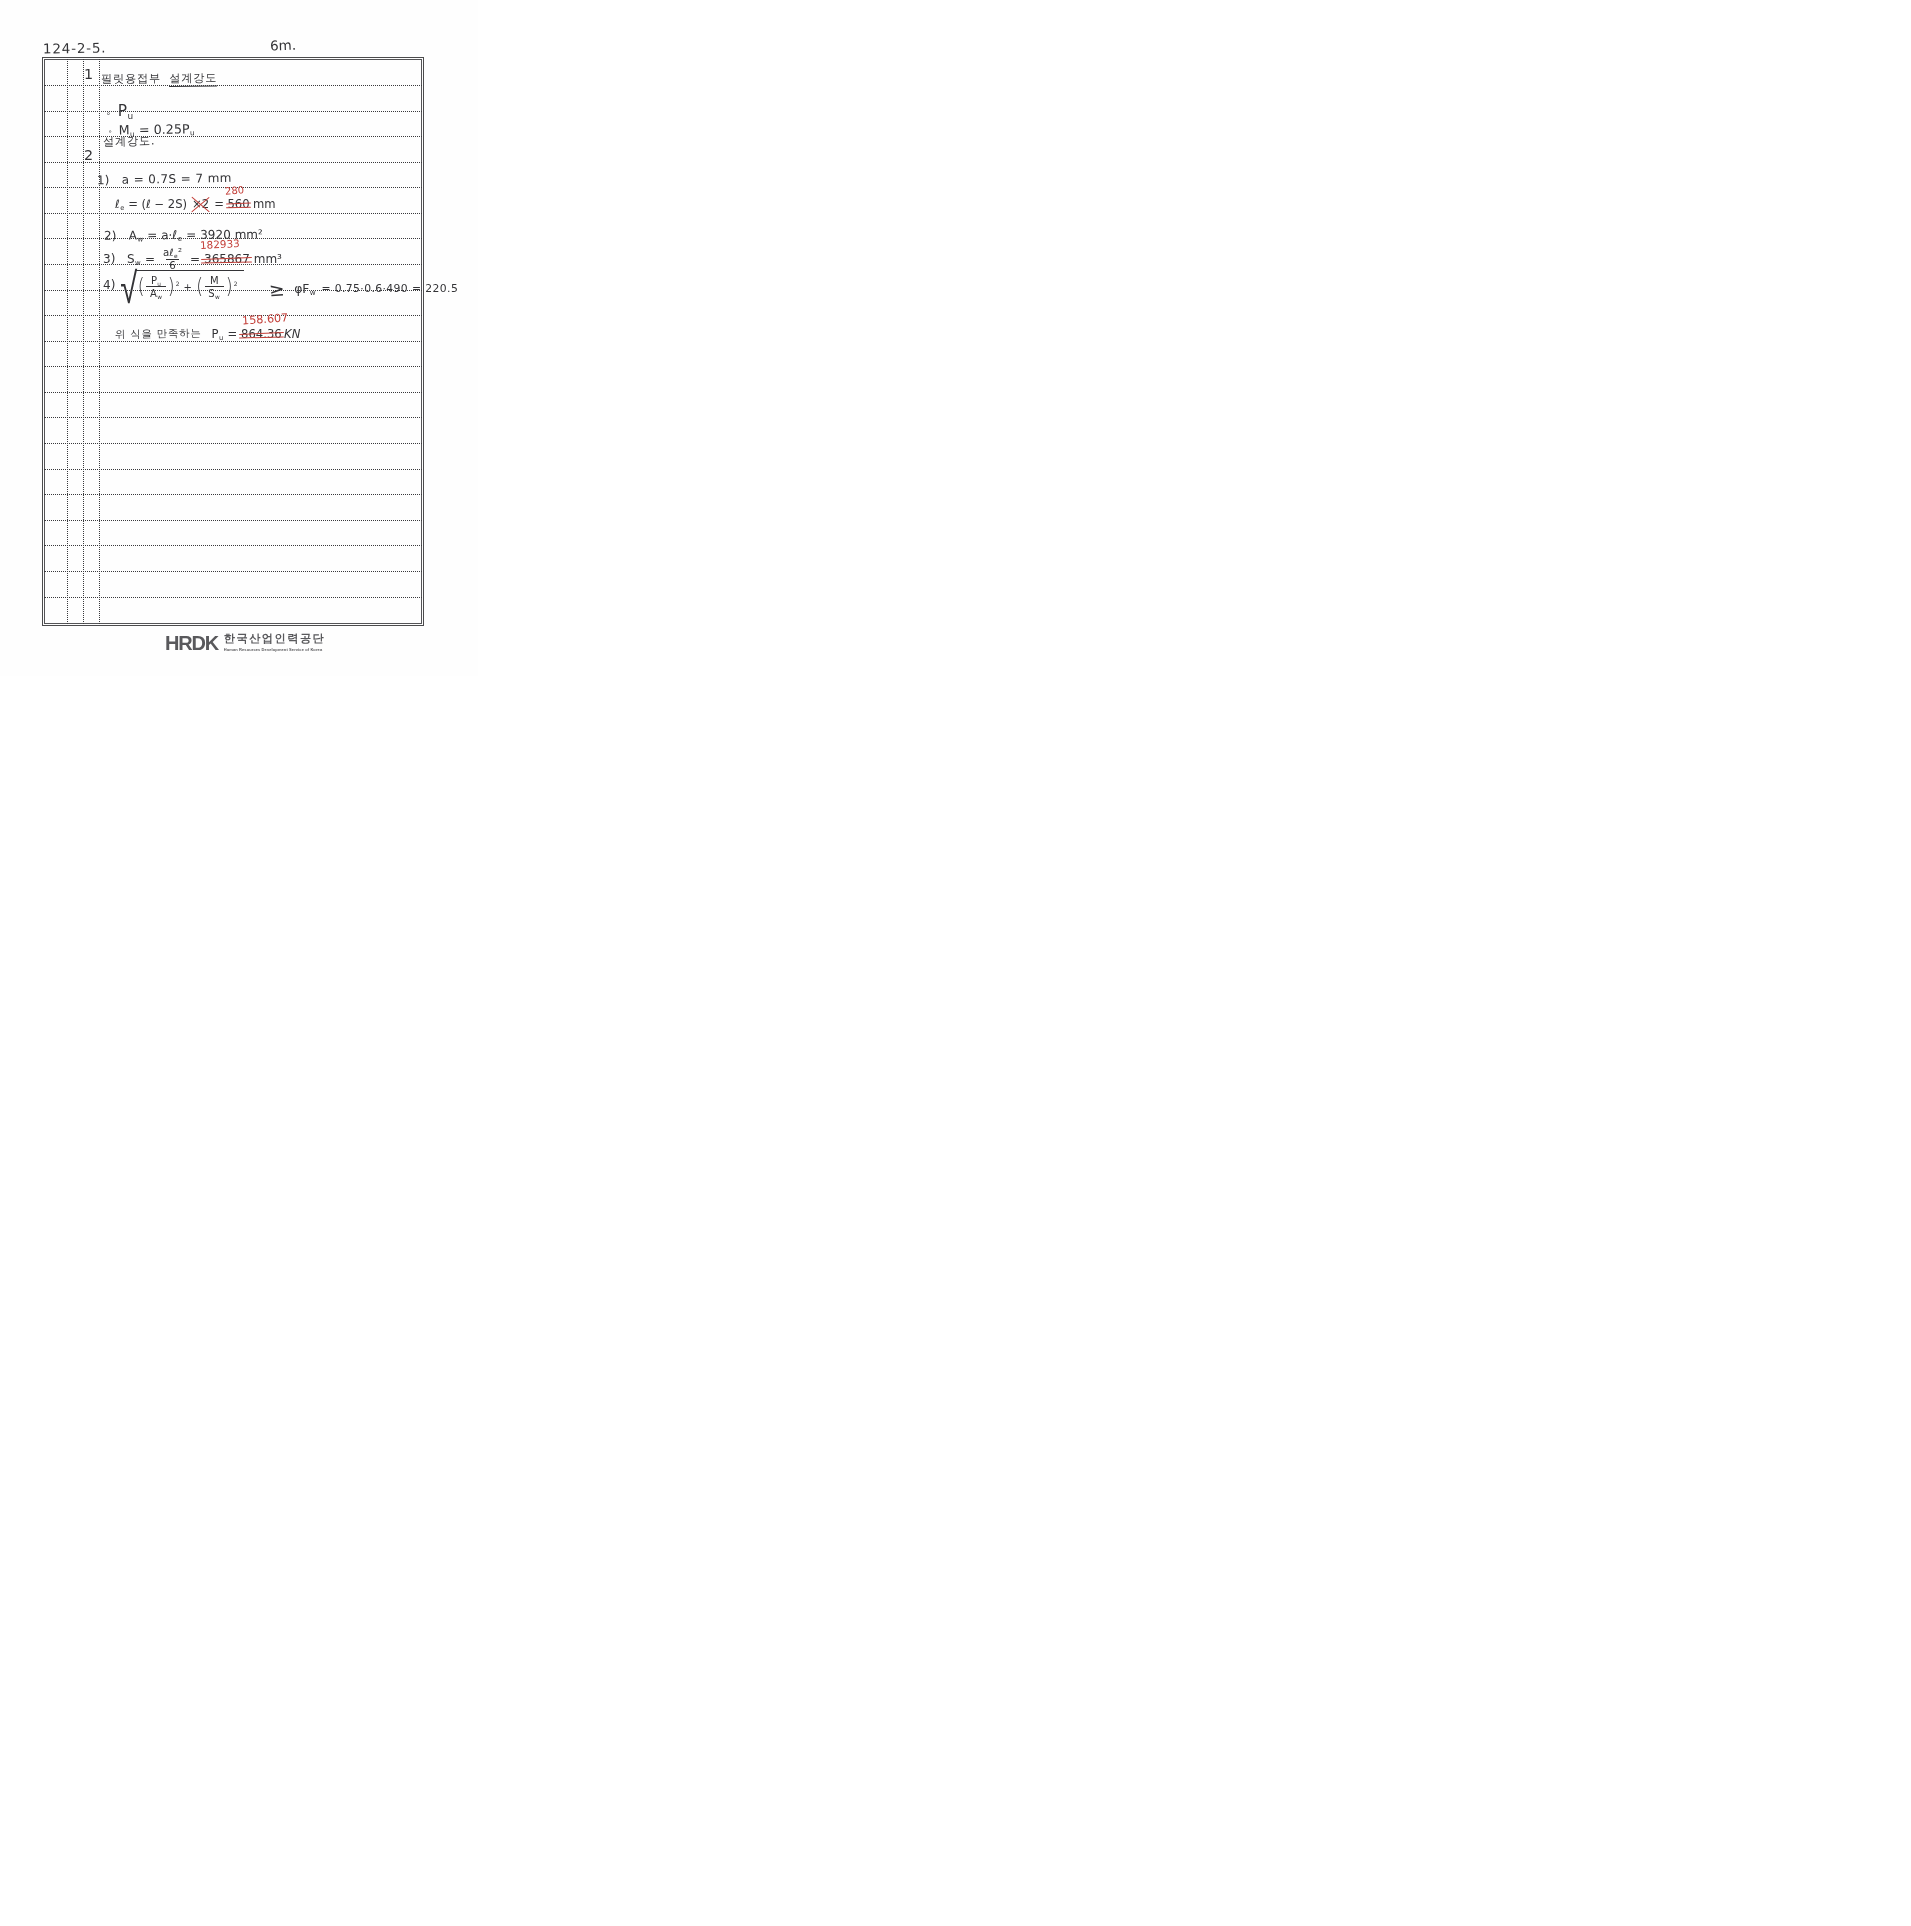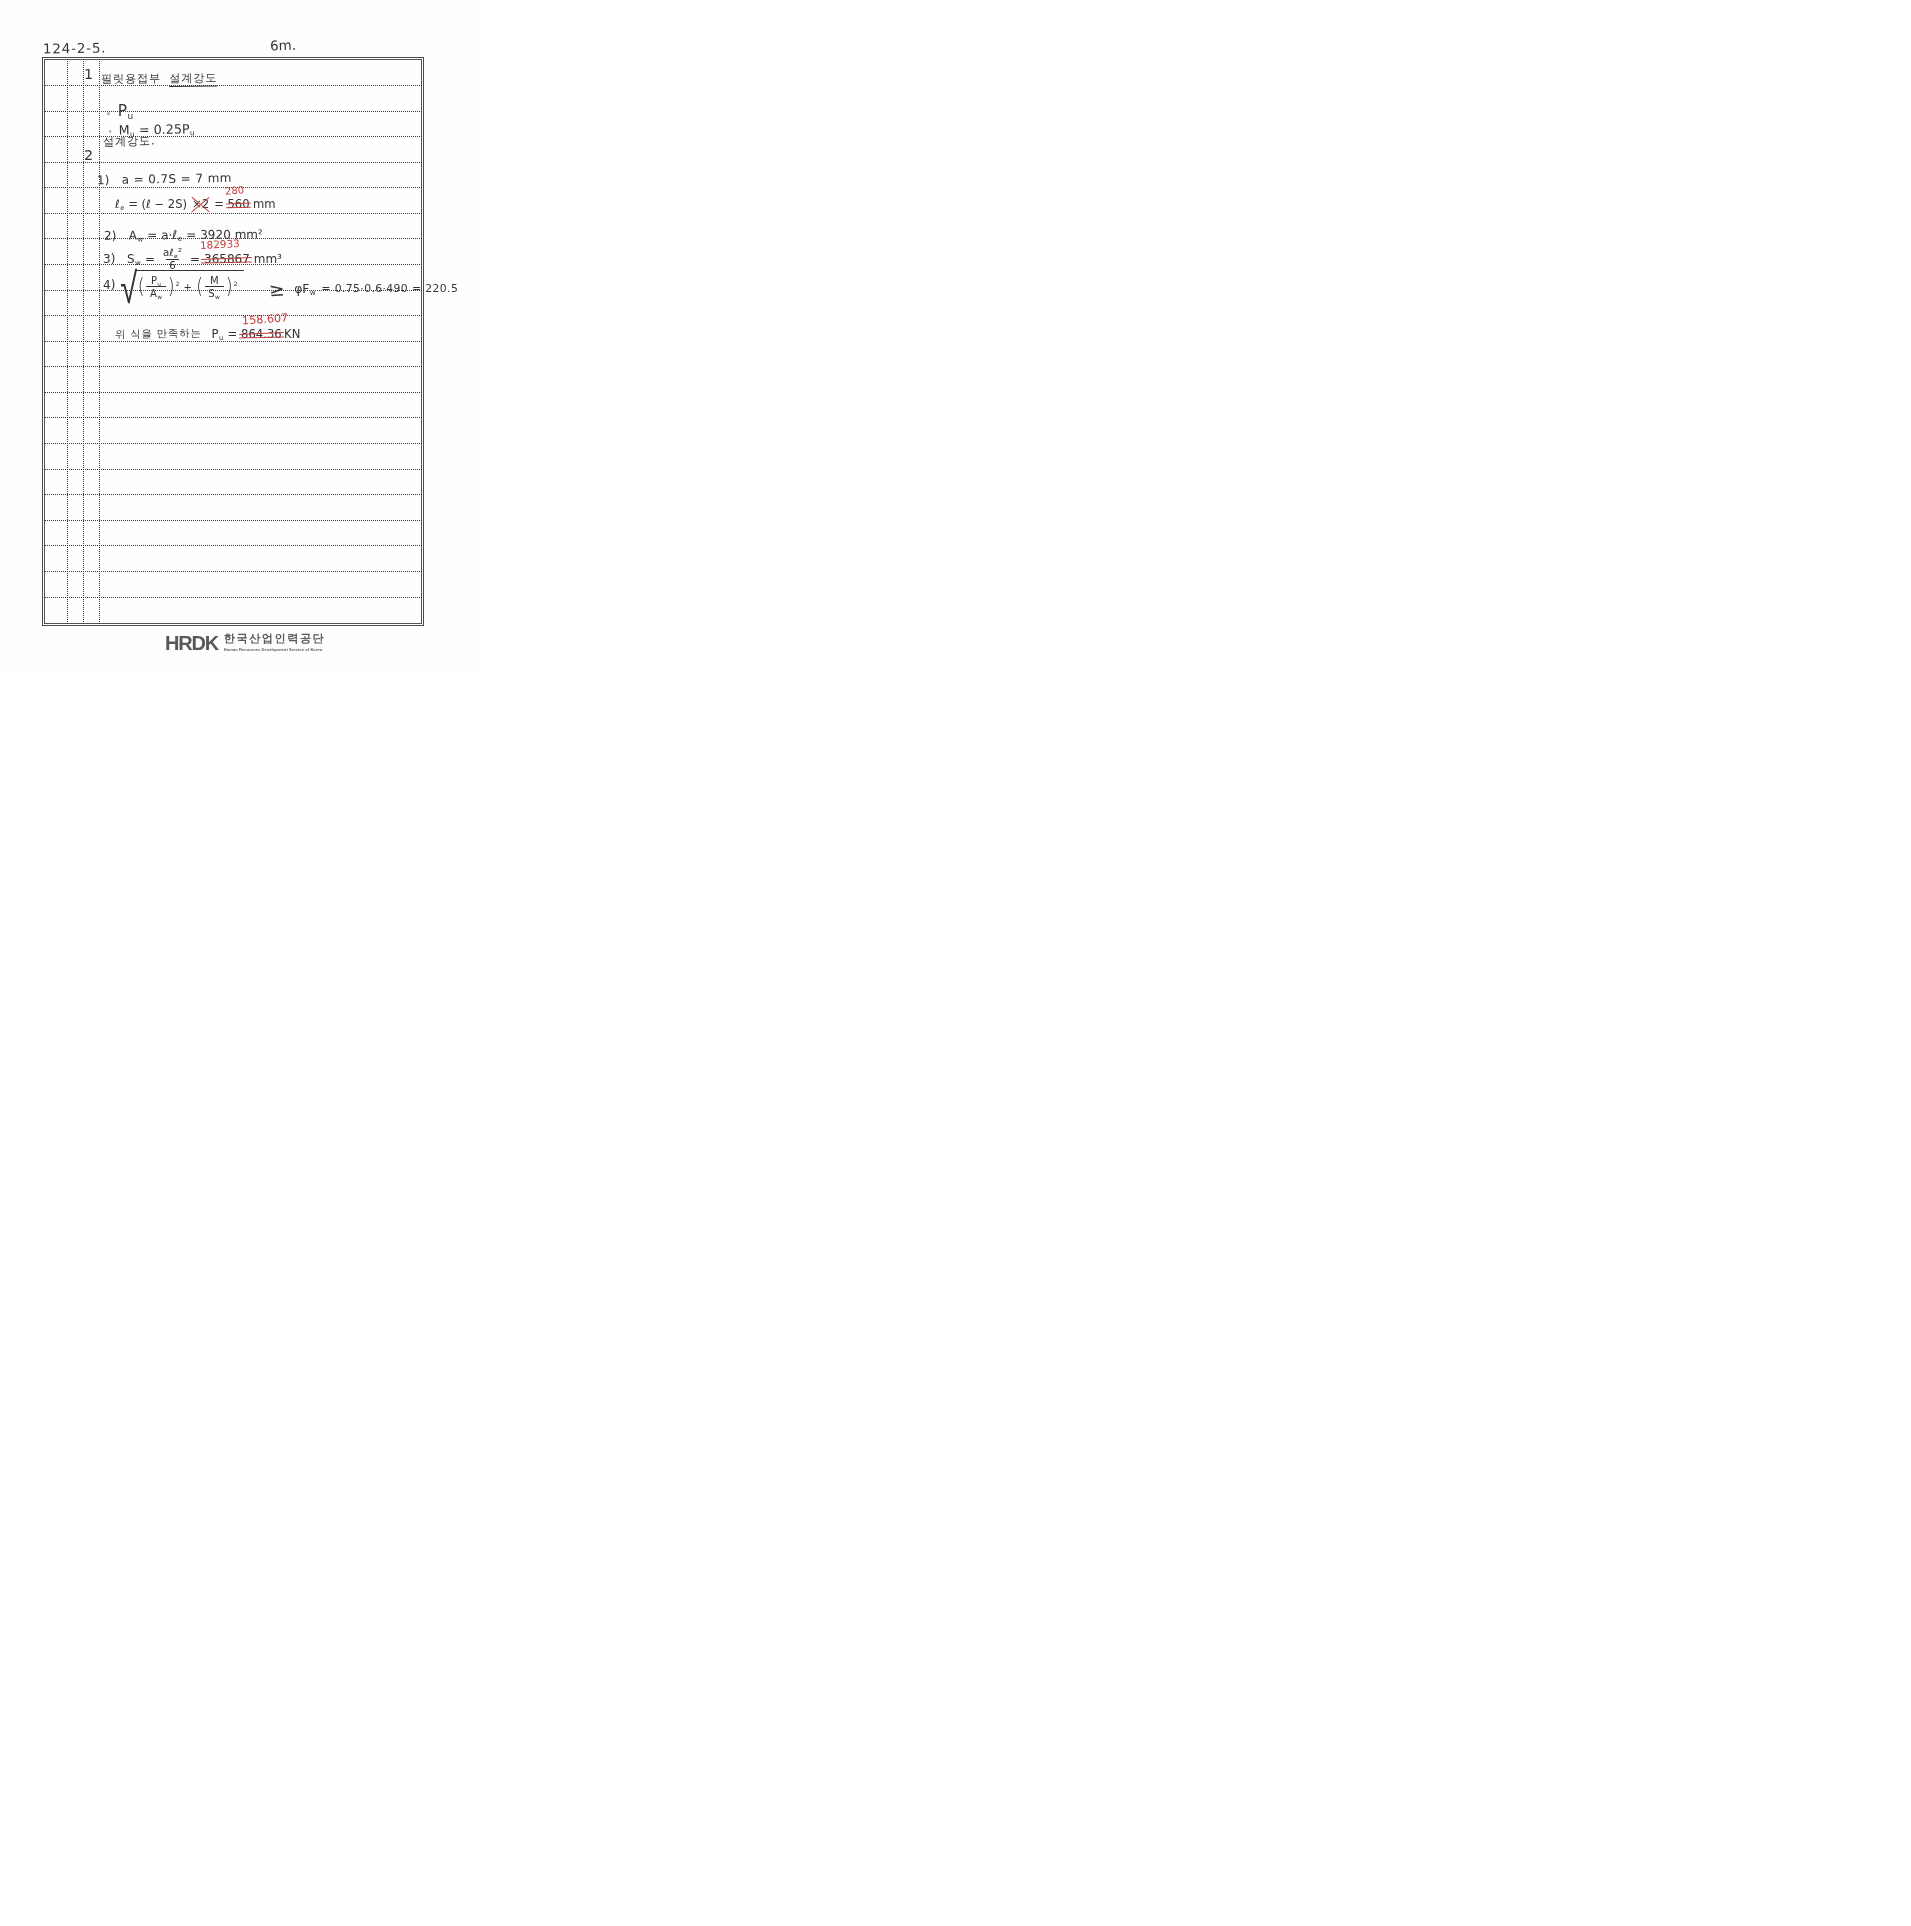--- a/index.html
+++ b/index.html
@@ -193,21 +193,21 @@
 
     <div class="hw abs row" style="left:115px;top:327px;font-size:10.4px;gap:10px;">
       <span style="letter-spacing:0.8px;transform:rotate(-1deg);">위  식을  만족하는</span>
       <span class="row" style="gap:3.9px;font-size:11.6px;">
         <span><span>P</span><span class="sb">u</span></span>
         <span>=</span>
         <span class="strike2">
           <span>864.36</span>
           <span class="note" style="top:-14px;left:0.8px;font-size:11.2px;transform:rotate(-4deg);">158.607</span>
         </span>
-        <span style="margin-left:-1.5px;">KN</span>
+        <span style="margin-left:-1.5px;font-style:italic;">KN</span>
       </span>
     </div>
   </div>
 
   <div class="logo">
     <div class="logo-mark">HRDK</div>
     <div>
       <div class="logo-kr">한국산업인력공단</div>
       <div class="logo-en">Human Resources Development Service of Korea</div>
     </div>

